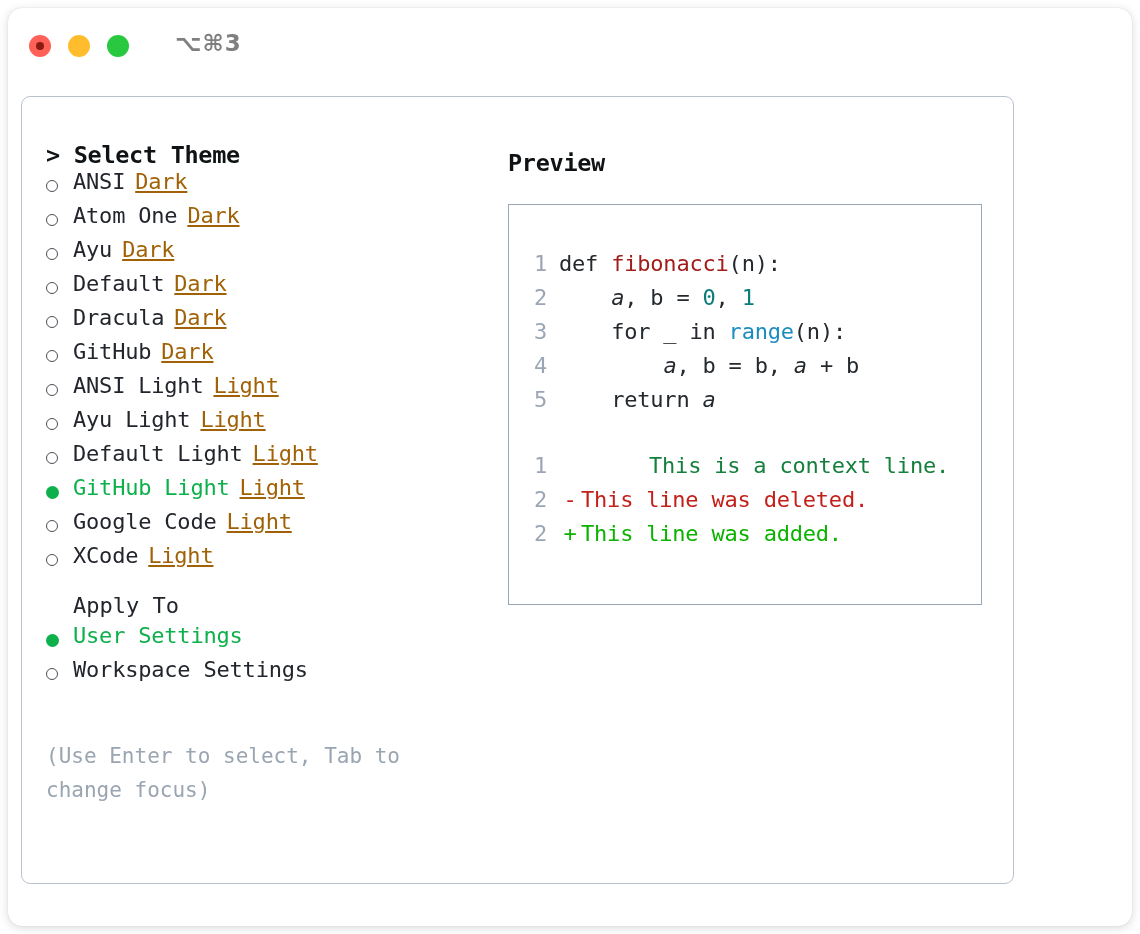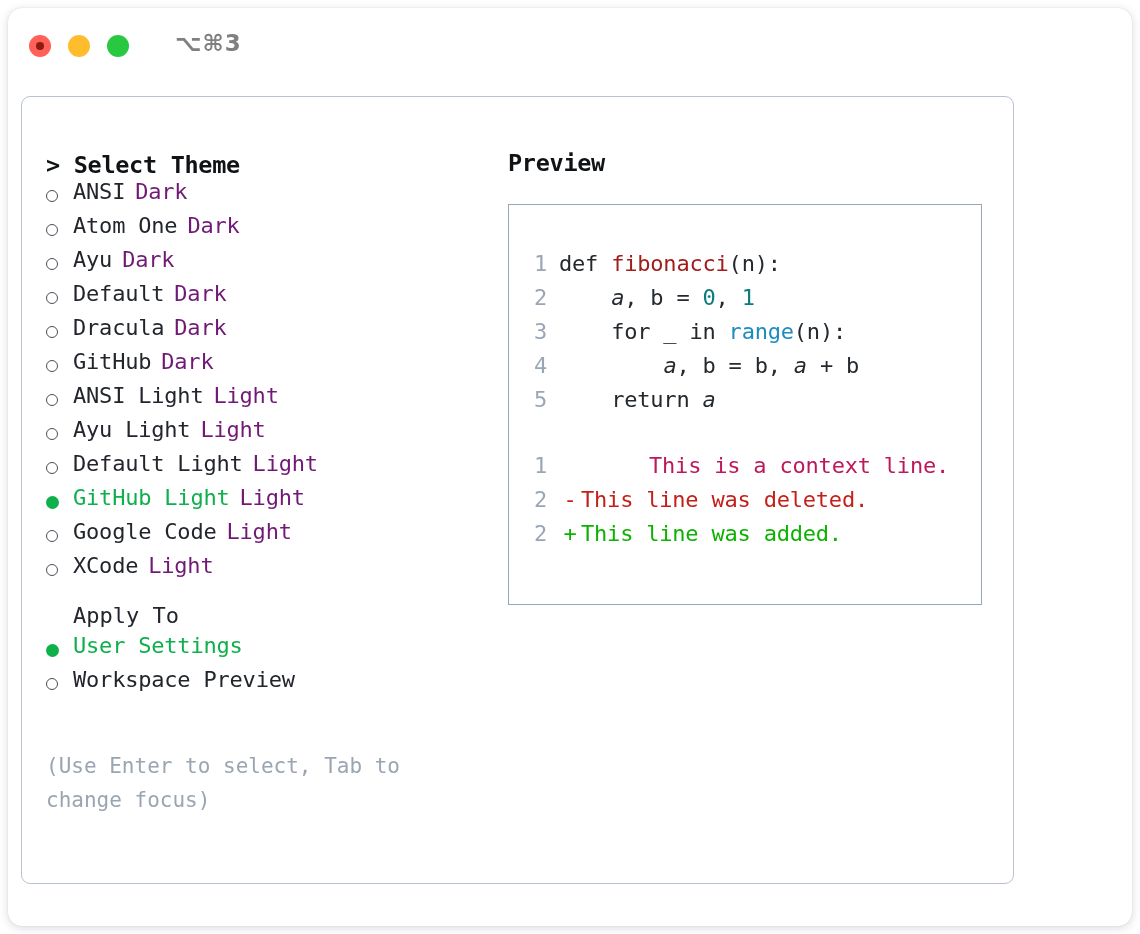--- a/index.html
+++ b/index.html
@@ -85,21 +85,21 @@
     position: absolute;
     left: 0; top: 0;
     width: 100%;
     height: 100%;
   }
 
   
   .left-col {
     position: absolute;
     left: 24px;
-    top: 54px;
+    top: 44px;
     width: 430px;
   }
   .section-title {
     font-size: 23.5px;
     font-weight: 700;
     color: #101316;
     letter-spacing: -0.3px;
     white-space: pre;
   }
   .list {
@@ -129,21 +129,21 @@
     box-sizing: border-box;
   }
   .dot {
     width: 13px;
     height: 13px;
     border-radius: 50%;
     background: #0eb04b;
   }
   .opt-label   { color: #22262c; }
   .opt-label.sel { color: #0eb04b; }
-  .opt-suffix  { color: #701a75; margin-left: 10px; }
+  .opt-suffix  { color: #a16207; margin-left: 10px; text-decoration: underline; }
 
   .apply-block { margin-top: 12px; }
   .apply-head {
     font-size: 22px;
     color: #22262c;
     padding-left: 27px;
     height: 34px;
     line-height: 34px;
     white-space: pre;
   }
@@ -211,21 +211,21 @@
   .tok-num     { color: #0b7b7b; }
   .tok-builtin { color: #1b8cc0; }
   .tok-var     { font-style: italic; color: #24292e; }
 
   .diff-area {
     position: absolute;
     left: 12px;
     top: 248px;
     right: 8px;
   }
-  .diff-ctx { color: #be185d; margin-left: 34px; }
+  .diff-ctx { color: #15803d; margin-left: 34px; }
   .diff-del { color: #c3201a; }
   .diff-add { color: #0cb200; }
 </style>
 </head>
 <body>
 
 <div class="window">
 
   <div class="titlebar">
     <div class="lights">
@@ -253,21 +253,21 @@
             <div class="opt-row"><span class="marker"><span class="ring"></span></span><span class="opt-label">Default Light</span><span class="opt-suffix">Light</span></div>
             <div class="opt-row"><span class="marker"><span class="dot"></span></span><span class="opt-label sel">GitHub Light</span><span class="opt-suffix">Light</span></div>
             <div class="opt-row"><span class="marker"><span class="ring"></span></span><span class="opt-label">Google Code</span><span class="opt-suffix">Light</span></div>
             <div class="opt-row"><span class="marker"><span class="ring"></span></span><span class="opt-label">XCode</span><span class="opt-suffix">Light</span></div>
           </div>
 
         <div class="apply-block">
           <div class="apply-head">Apply To</div>
           <div id="apply-list">
               <div class="opt-row"><span class="marker"><span class="dot"></span></span><span class="opt-label sel">User Settings</span></div>
-              <div class="opt-row"><span class="marker"><span class="ring"></span></span><span class="opt-label">Workspace Preview</span></div>
+              <div class="opt-row"><span class="marker"><span class="ring"></span></span><span class="opt-label">Workspace Settings</span></div>
             </div>
         </div>
 
         <div class="hint">(Use Enter to select, Tab to change focus)</div>
       </div>
 
       <div class="right-col">
         <div class="preview-title">Preview</div>
         <div class="preview-box">
           <div class="code-area" id="code-area">

